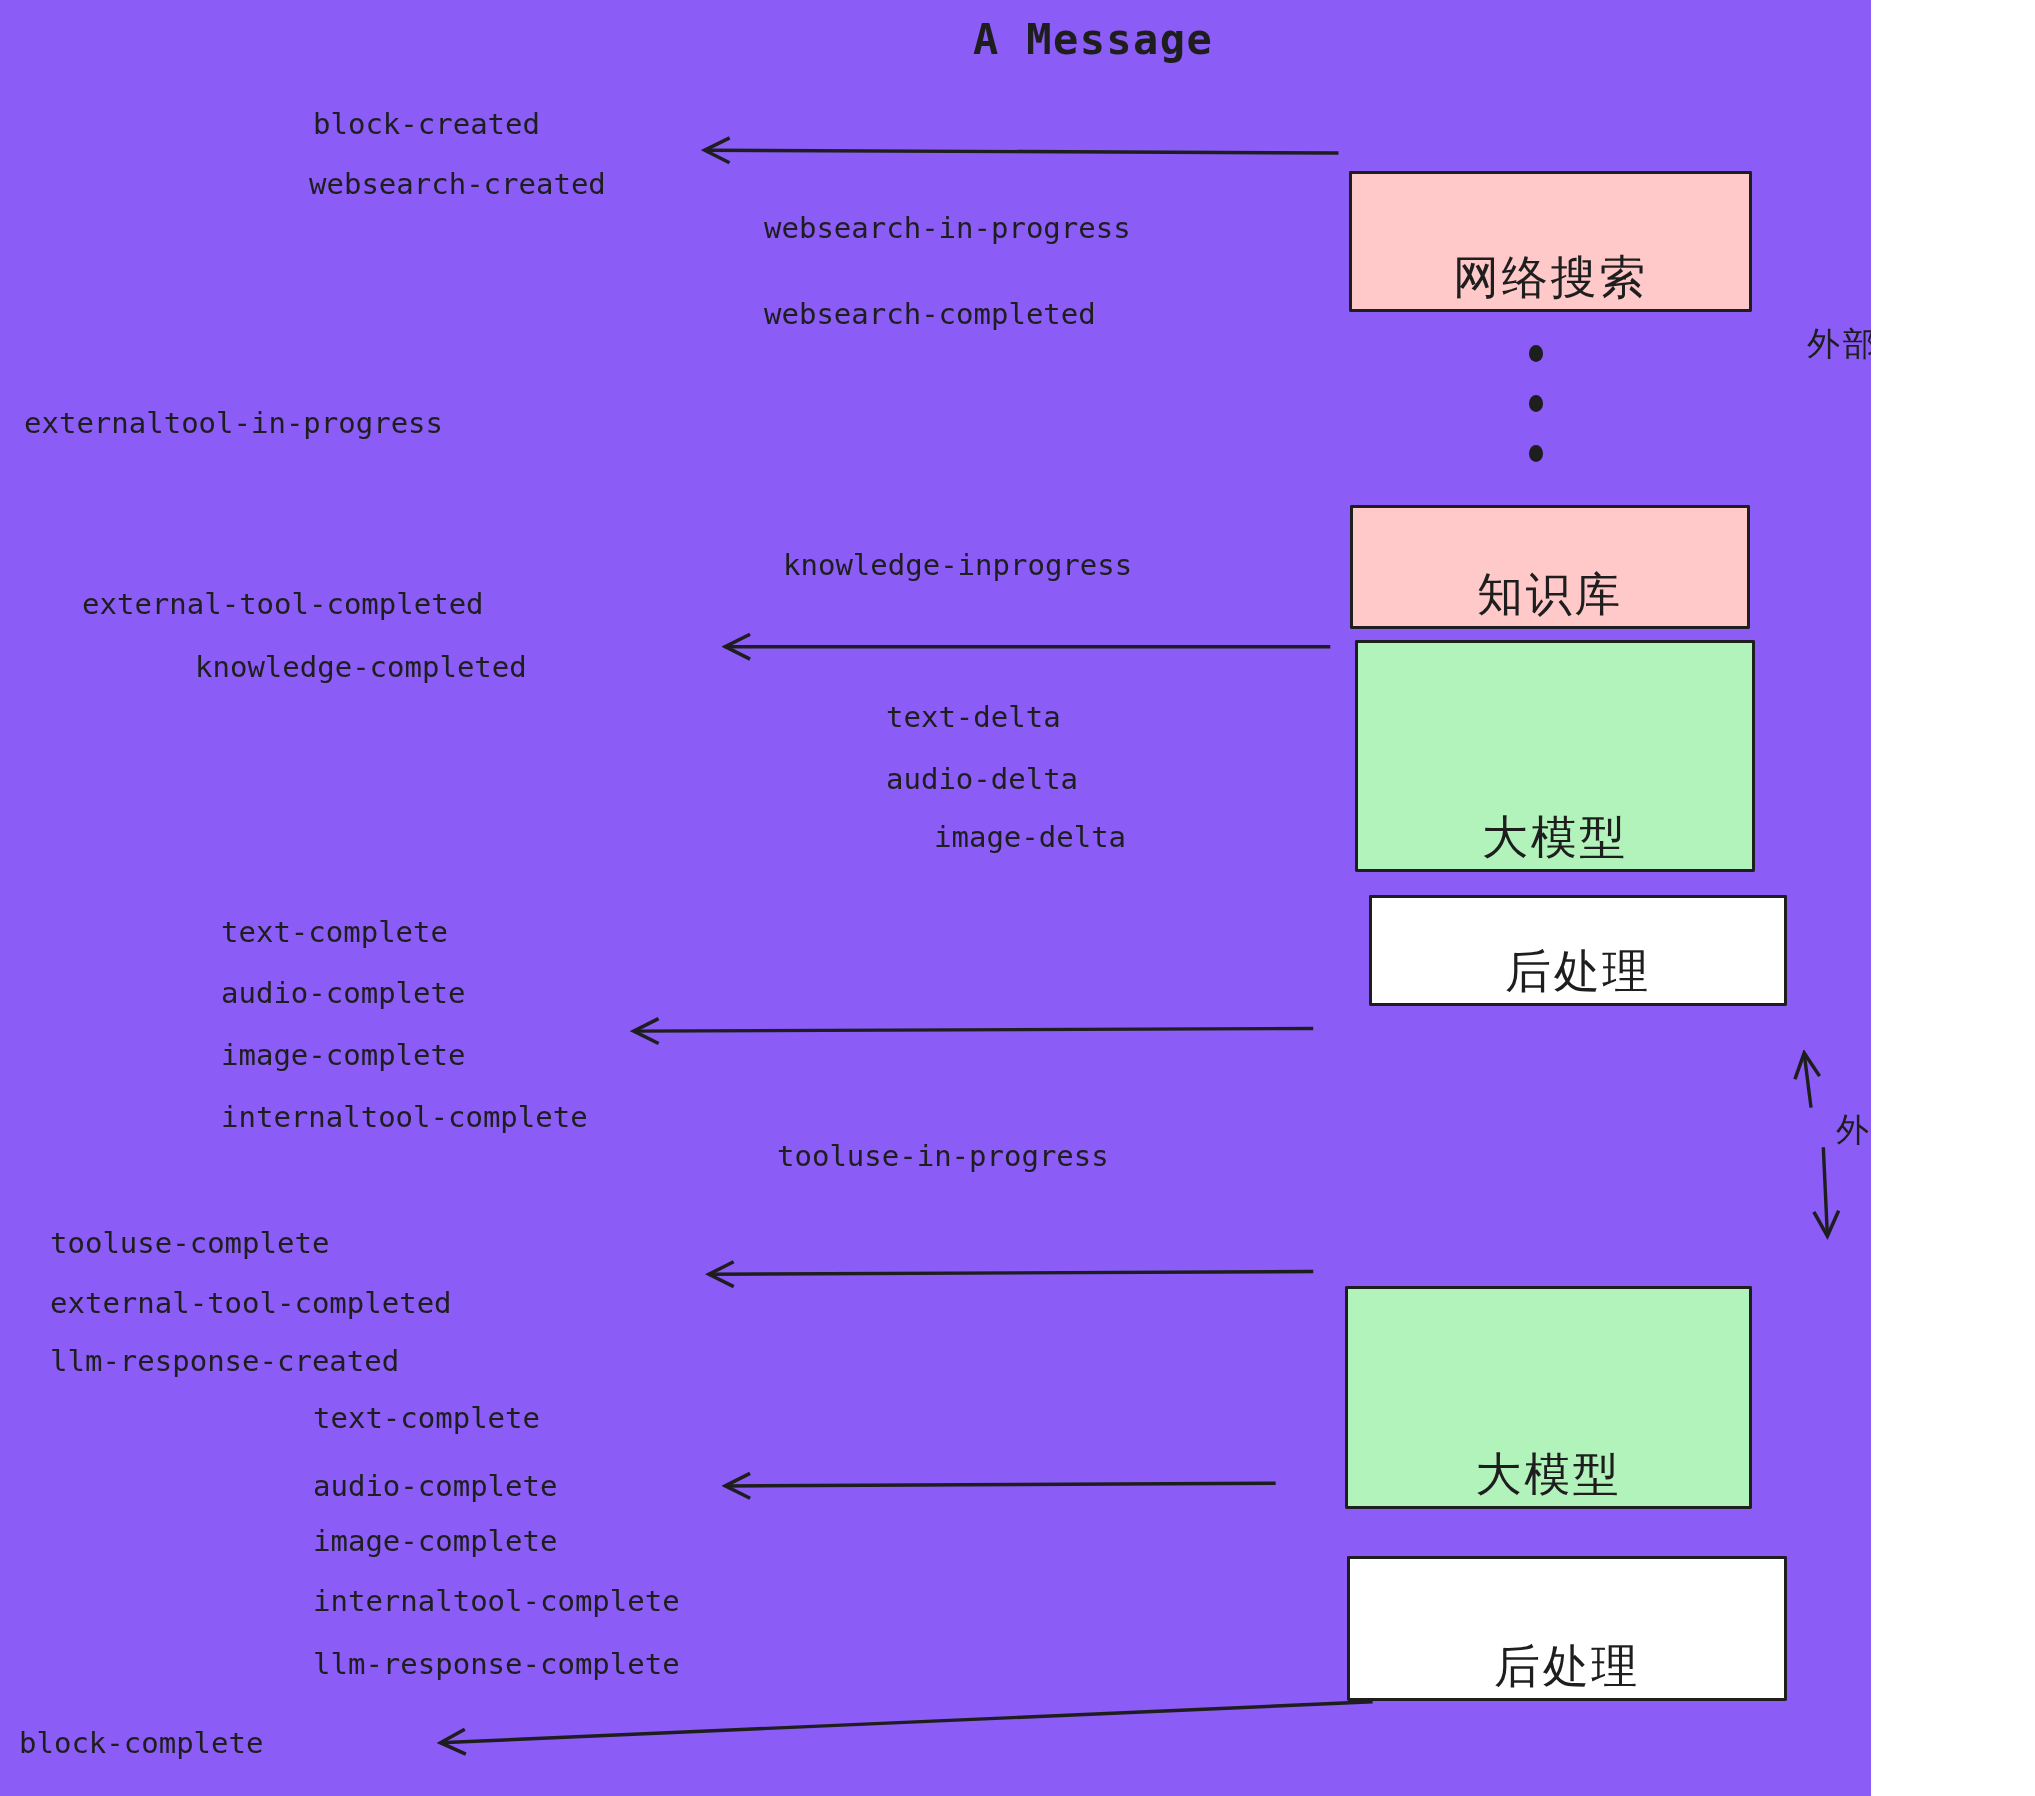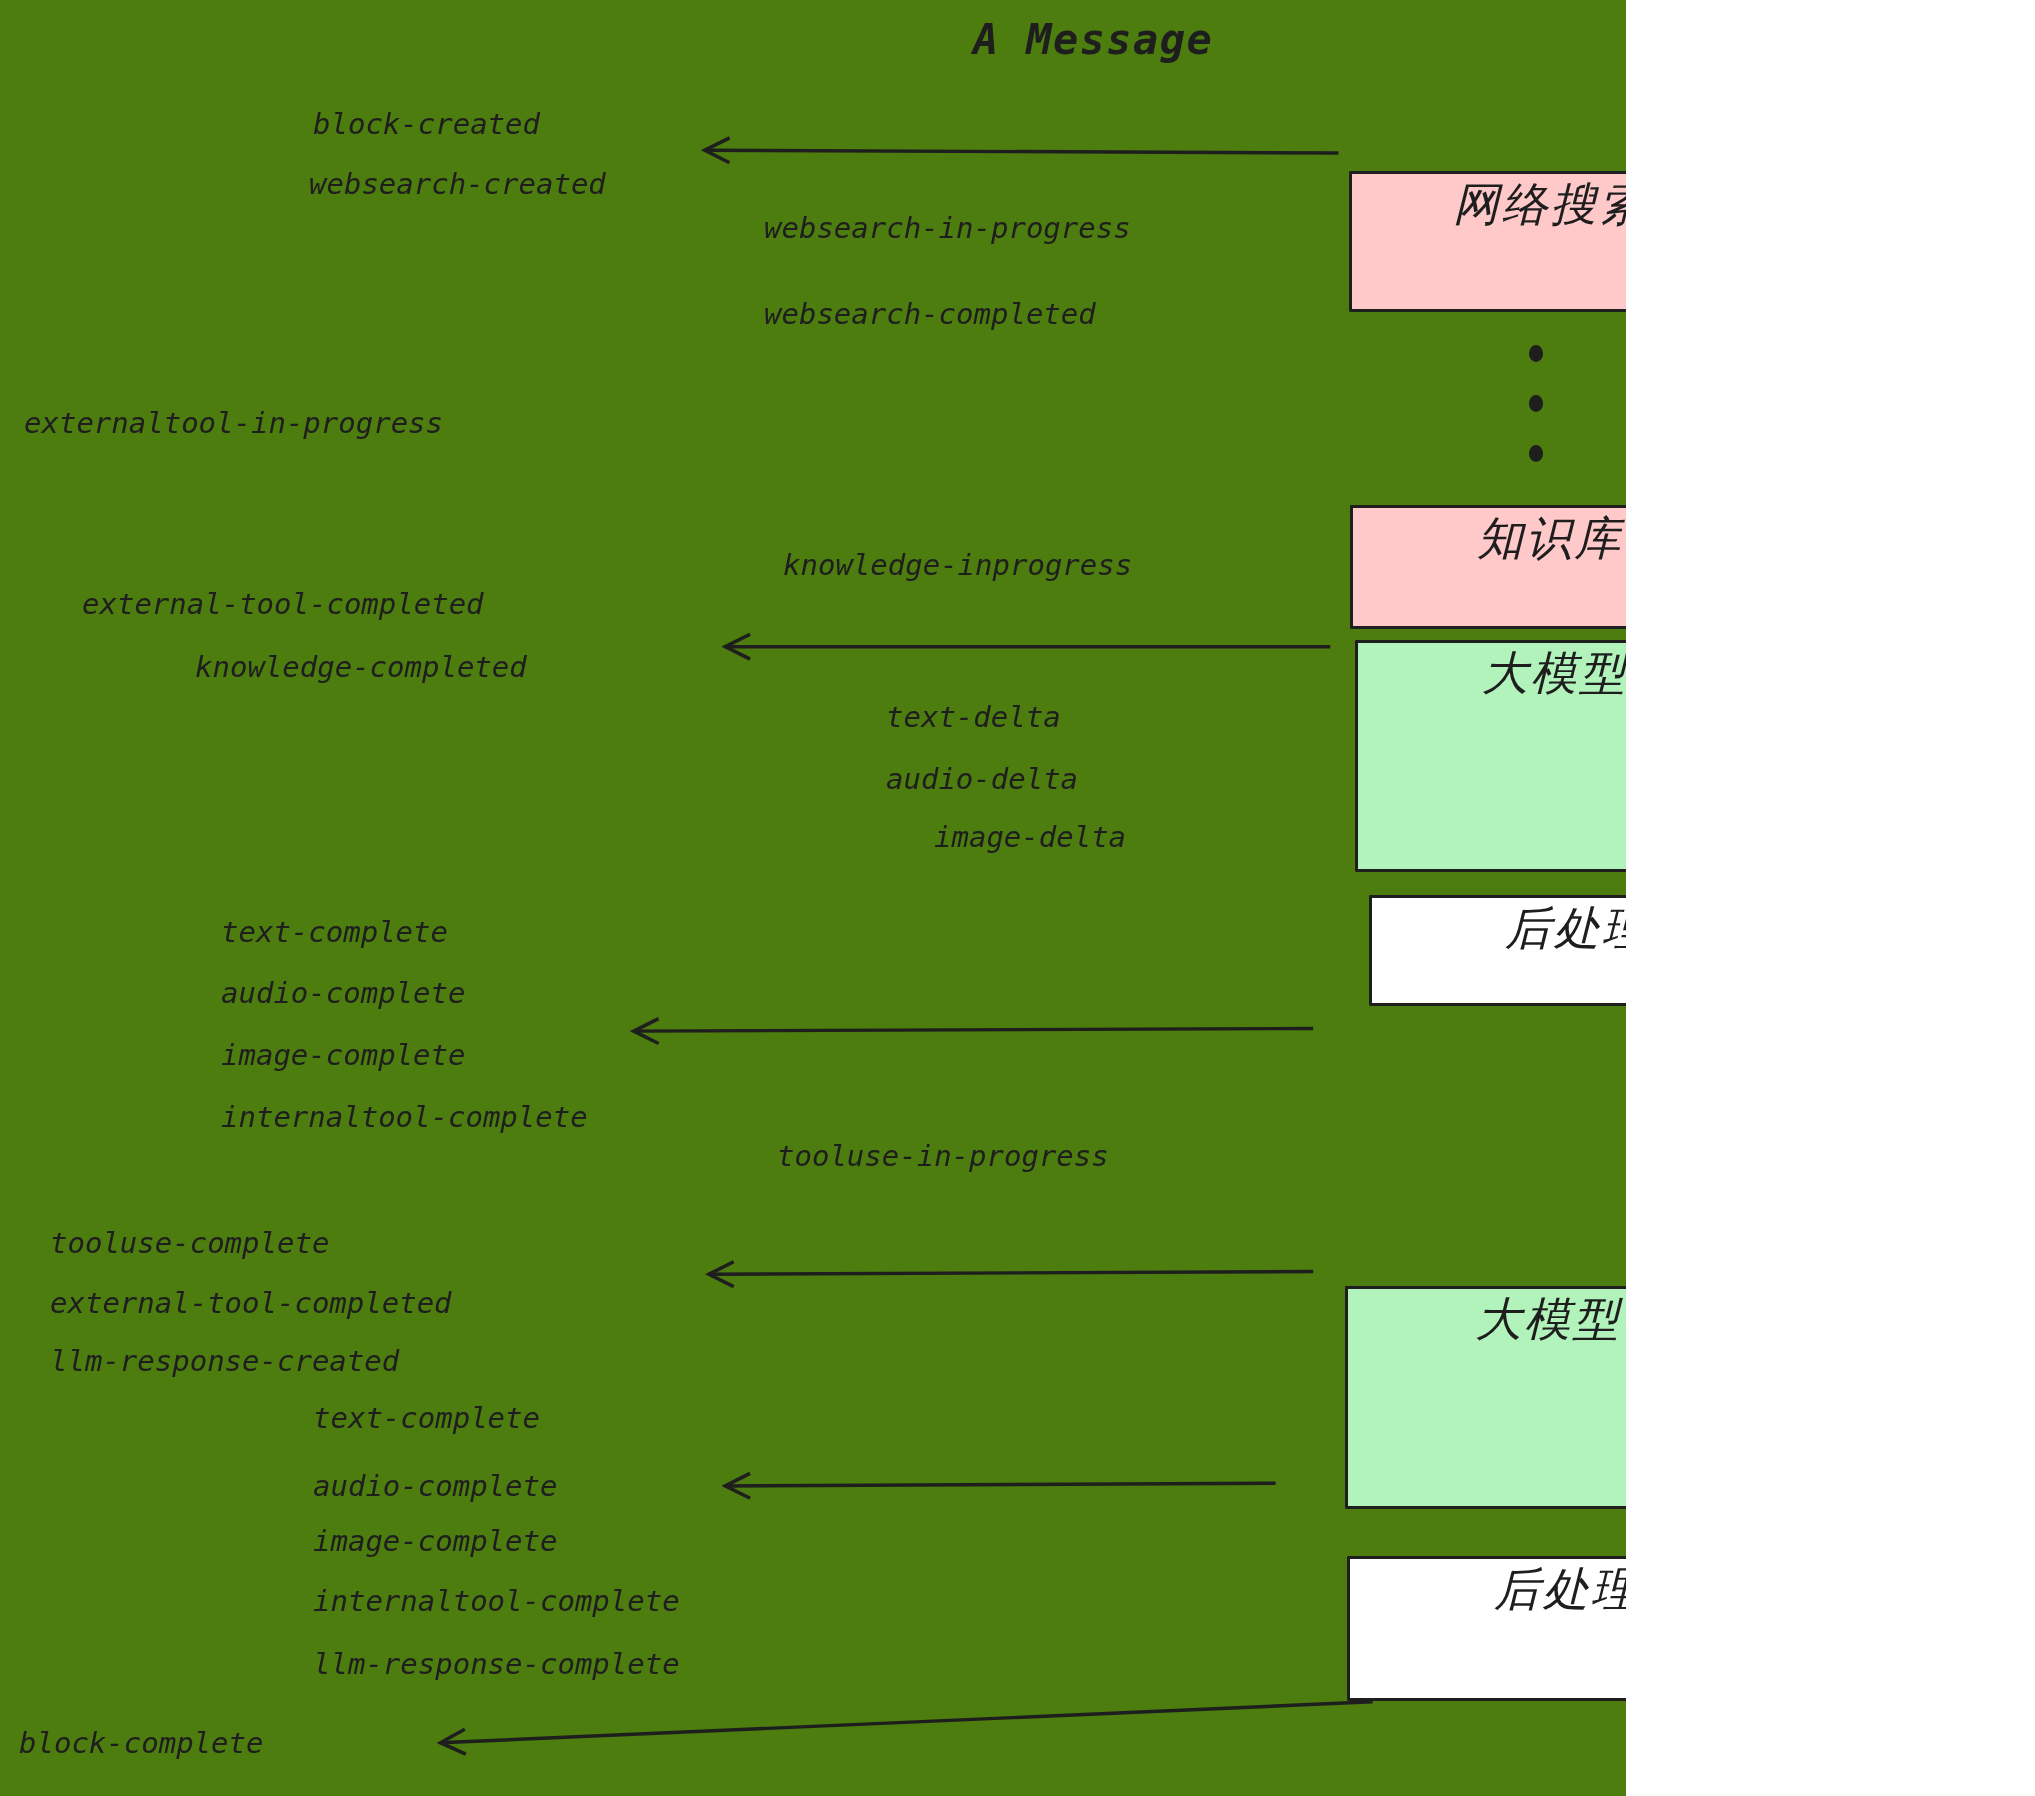--- a/index.html
+++ b/index.html
@@ -1,43 +1,42 @@
 <!DOCTYPE html>
 <html style="font-size:11px"><head>
 <meta charset="utf-8">
 <style>
   html,body{margin:0;padding:0;background:#ffffff;}
   #canvas{
     position:relative;
-    width:1626px;height:1796px;
-    background:#4d7c0f;
+    width:1871px;height:1796px;
+    background:#8b5cf6;
     font-family:"DejaVu Sans Mono", monospace;
     color:#1e1e1e;
     overflow:hidden;
-    font-style:italic;
   }
   .title{
     position:absolute;
     font-size:42px;
     font-weight:bold;
     letter-spacing:1.4px;
     text-align:center;
   }
   .event{
     position:absolute;
     font-size:29px;
     white-space:nowrap;
     line-height:52px;
   }
   .box{
     position:absolute;
     border:3.4px solid #1e1e1e;
     border-radius:1.4px;
     display:flex;
-    align-items:flex-start;
+    align-items:flex-end;
     justify-content:center;
     box-sizing:border-box;
   }
   .box-label{
     font-family:"DejaVu Sans", "Liberation Sans", sans-serif;
     font-size:46px;
     font-weight:500;
     letter-spacing:2.7px;
     white-space:nowrap;
   }

